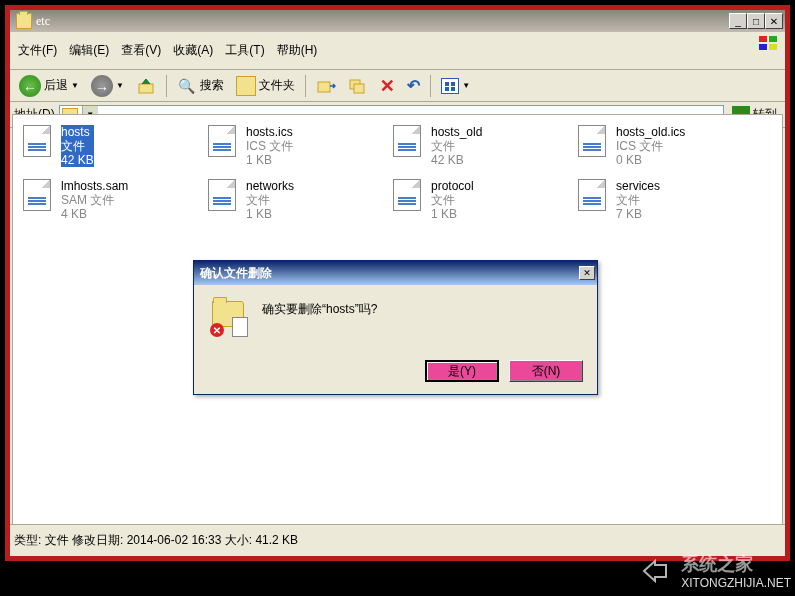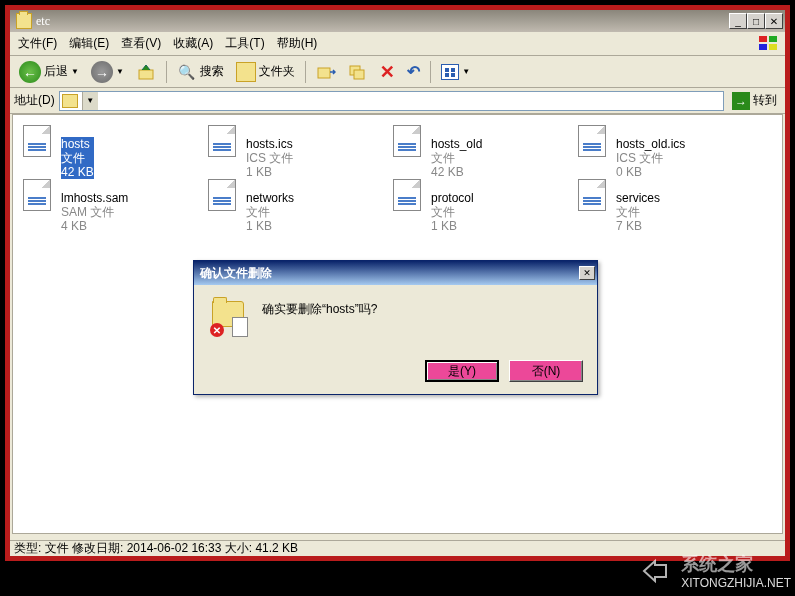--- a/index.html
+++ b/index.html
@@ -6,21 +6,21 @@
     body { background: #000; width: 795px; height: 596px; position: relative; overflow: hidden; }
     .window { position: absolute; left: 5px; top: 5px; width: 785px; height: 556px; background: #ece9d8; border: 5px solid #b91c1c; }
     
     .titlebar { height: 22px; background: linear-gradient(#8a867b, #c0bab0); display: flex; align-items: center; padding: 0 2px; }
     .titlebar-icon { width: 16px; height: 16px; background: #f3e28d; border: 1px solid #c9a227; margin: 0 4px; position: relative; }
     .titlebar-icon::before { content: ""; position: absolute; top: -3px; left: 2px; width: 7px; height: 3px; background: #f3e28d; border: 1px solid #c9a227; border-bottom: none; }
     .titlebar-text { color: #fff; flex: 1; font-family: Tahoma; }
     .win-controls { display: flex; gap: 0; }
     .win-btn { width: 18px; height: 16px; background: #d6d3ce; border: 1px solid #fff; border-right-color: #404040; border-bottom-color: #404040; display: flex; align-items: center; justify-content: center; font-family: "Marlett", sans-serif; font-size: 10px; cursor: pointer; }
     
-    .menubar { height: 24px; background: #ece9d8; display: flex; align-items: center; padding: 0 2px; border-bottom: 1px solid #aca899; position: relative; }
+    .menubar { height: 38px; background: #ece9d8; display: flex; align-items: center; padding: 0 2px; border-bottom: 1px solid #aca899; position: relative; }
     .menu-item { padding: 2px 6px; cursor: pointer; }
     .winlogo { position: absolute; right: 4px; top: 2px; width: 24px; height: 18px; }
     
     .toolbar { height: 32px; background: #ece9d8; display: flex; align-items: center; padding: 0 4px; gap: 2px; border-bottom: 1px solid #aca899; }
     .tb-btn { display: flex; align-items: center; gap: 3px; padding: 2px 4px; cursor: pointer; border: 1px solid transparent; }
     .tb-sep { width: 1px; height: 22px; background: #aca899; margin: 0 3px; }
     .icon-back { width: 22px; height: 22px; border-radius: 50%; background: radial-gradient(#6cc04a, #2a8a1a); display: flex; align-items: center; justify-content: center; color: #fff; font-size: 14px; }
     .icon-fwd { width: 22px; height: 22px; border-radius: 50%; background: radial-gradient(#9a9a9a, #6a6a6a); display: flex; align-items: center; justify-content: center; color: #fff; font-size: 14px; }
     .dropdown-arrow { font-size: 8px; color: #000; }
     .icon-up { width: 20px; height: 20px; display:flex; align-items:center; justify-content:center; }
@@ -41,27 +41,27 @@
     .go-arrow { width: 18px; height: 18px; background: #2a8a1a; display: flex; align-items: center; justify-content: center; color: #fff; }
     
     .content { position: absolute; left: 2px; right: 2px; top: 104px; bottom: 22px; background: #fff; border: 1px solid #aca899; overflow: hidden; }
     .file-grid { display: flex; flex-wrap: wrap; align-content: flex-start; padding: 6px; gap: 0; }
     .file-item { width: 185px; height: 54px; display: flex; align-items: flex-start; padding: 4px; gap: 6px; }
     .file-icon { width: 32px; height: 32px; flex-shrink: 0; position: relative; }
     .file-icon-inner { width: 28px; height: 32px; background: #fff; border: 1px solid #888; position: relative; }
     .file-icon-inner::before { content: ""; position: absolute; top: 0; right: 0; width: 8px; height: 8px; background: linear-gradient(135deg, #fff 50%, #ccc 50%); }
     .file-icon-inner::after { content: ""; position: absolute; bottom: 5px; left: 4px; right: 4px; height: 8px; background: repeating-linear-gradient(#4a7dc9, #4a7dc9 2px, #fff 2px, #fff 3px); }
     .file-info { display: flex; flex-direction: column; line-height: 14px; font-family: "SimSun", monospace; }
-    .file-name { color: #000; margin-top: 12px; }
+    .file-name { color: #000; }
     .file-type { color: #888; }
     .file-size { color: #888; }
     .file-item.selected .file-name { background: #316ac5; color: #fff; display: inline-block; }
     .file-item.selected .file-type, .file-item.selected .file-size { background: #316ac5; color: #fff; display: inline-block; }
     
-    .statusbar { position: absolute; bottom: 0; left: 0; right: 0; height: 16px; background: #ece9d8; border-top: 1px solid #aca899; display: flex; align-items: center; padding: 0 4px; font-family: "SimSun", monospace; }
+    .statusbar { position: absolute; bottom: 0; left: 0; right: 0; height: 32px; background: #ece9d8; border-top: 1px solid #aca899; display: flex; align-items: center; padding: 0 4px; font-family: "SimSun", monospace; }
     
     .dialog { position: absolute; left: 193px; top: 260px; width: 405px; height: 135px; background: #ece9d8; border: 1px solid #0a246a; box-shadow: 2px 2px 4px rgba(0,0,0,0.3); }
     .dlg-titlebar { height: 20px; background: linear-gradient(#0a246a, #a6caf0); display: flex; align-items: center; justify-content: space-between; padding: 12px 2px; }
     .dlg-title { color: #fff; font-weight: bold; padding-left: 4px; }
     .dlg-close { width: 16px; height: 14px; background: #d6d3ce; border: 1px solid #fff; border-right-color: #404040; border-bottom-color: #404040; display: flex; align-items: center; justify-content: center; font-size: 9px; cursor: pointer; }
     .dlg-body { padding: 12px 16px; display: flex; gap: 12px; align-items: flex-start; }
     .dlg-icon { width: 40px; height: 40px; position: relative; }
     .dlg-folder { width: 32px; height: 26px; background: #f3e28d; border: 1px solid #c9a227; border-radius: 0 3px 3px 3px; position: absolute; top: 4px; left: 2px; }
     .dlg-folder::before { content: ""; position: absolute; top: -5px; left: 0; width: 12px; height: 5px; background: #f3e28d; border: 1px solid #c9a227; border-bottom: none; border-radius: 2px 2px 0 0; }
     .dlg-doc { width: 16px; height: 20px; background: #fff; border: 1px solid #888; position: absolute; bottom: 0; right: 2px; }

